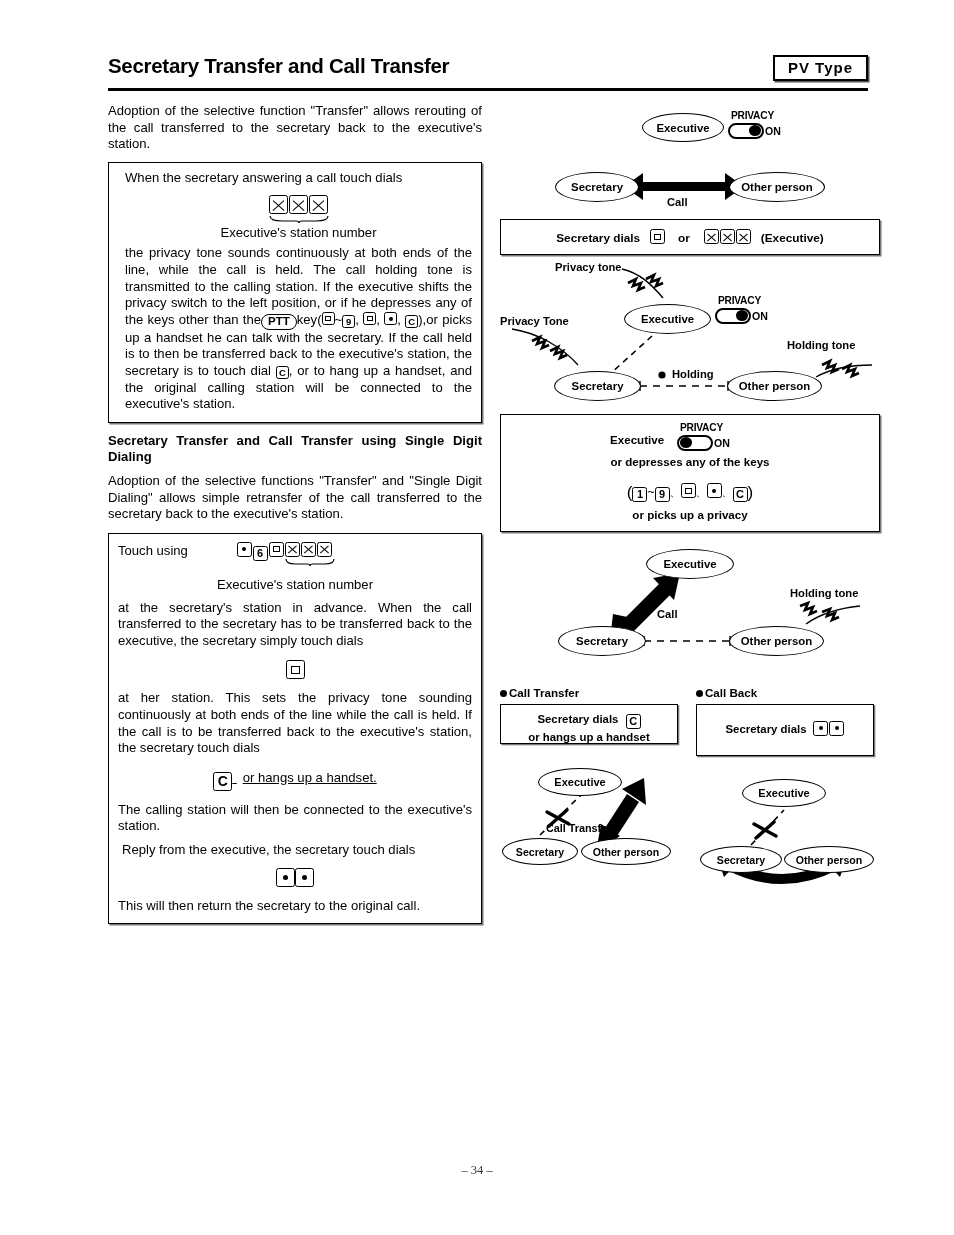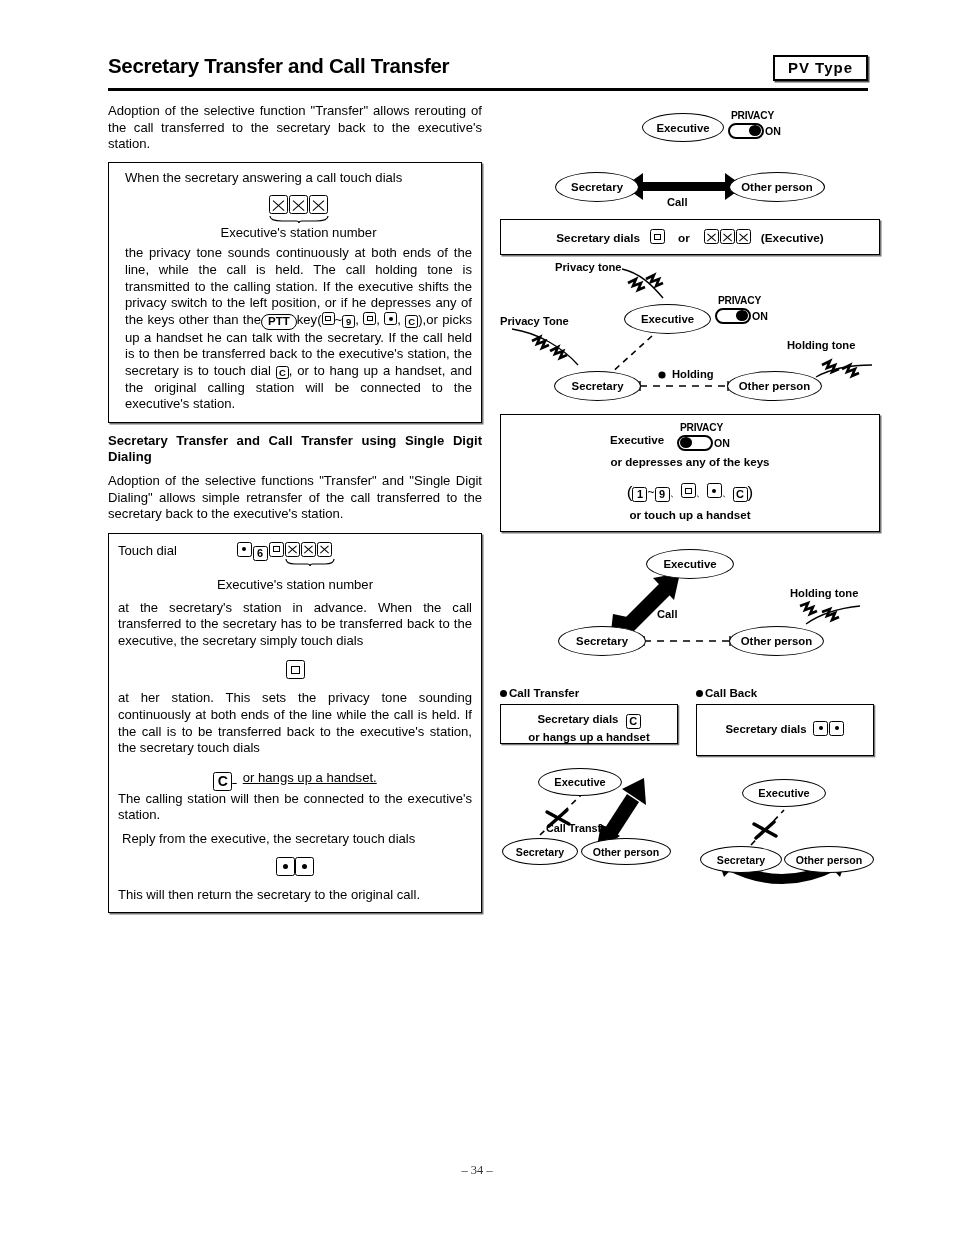--- a/index.html
+++ b/index.html
@@ -340,21 +340,21 @@
       <div class="caption-under">Executive's station number</div>
 
       <div class="para" style="margin-top:5px;"><span>the privacy tone sounds continuously at both ends of the line, while the call is held. The call holding tone is transmitted to the calling station. If the executive shifts the privacy switch to the left position, or if he depresses any of the keys other than the</span><span class="ptt-key">PTT</span><span>key(</span><span class="key sm sq"></span><span>~</span><span class="key sm">9</span><span>, </span><span class="key sm sq"></span><span>, </span><span class="key sm dot"></span><span>, </span><span class="key sm">C</span><span>),or</span> <span>picks up a handset he can talk with the secretary. If the call held is to then be transferred back to the executive's station, the secretary is to touch dial</span> <span class="key sm">C</span><span>, or to hang up a handset, and the original calling station will be connected to the executive's station.</span></div>
     </div>
 
     <p class="sub-head" style="margin-top:10px;">Secretary Transfer and Call Transfer using Single Digit Dialing</p>
     <p class="para" style="margin-top:7px;">Adoption of the selective functions "Transfer" and "Single Digit Dialing" allows simple retransfer of the call transferred to the secretary back to the executive's station.</p>
 
     <div class="framed" style="margin-top:10px;">
       <div style="position:relative; height:34px;">
-        <span class="para nj" style="position:absolute; left:0; top:2px;">Touch dial</span>
+        <span class="para nj" style="position:absolute; left:0; top:2px;">Touch using</span>
         <span style="position:absolute; left:118px; top:0;">
           <span class="key-row">
             <span class="key dot"></span><span class="key">6</span><span class="key sq"></span><span class="key x"></span><span class="key x"></span><span class="key x"></span>
           </span>
           <svg style="position:absolute; left:48px; top:17px;" width="52" height="9" viewBox="0 0 52 9">
             <path d="M2 1 Q2 6 11 6 L23 6 Q26 6 26 8 Q26 6 29 6 L41 6 Q50 6 50 1" fill="none" stroke="#000" stroke-width="1.2"></path>
           </svg>
         </span>
       </div>
       <div class="caption-under" style="margin-top:2px;">Executive's station number</div>
@@ -365,21 +365,21 @@
         <span class="key big sq"></span>
       </div>
 
       <p class="para" style="margin-top:11px;">at her station. This sets the privacy tone sounding continuously at both ends of the line while the call is held. If the call is to be transferred back to the executive's station, the secretary touch dials</p>
 
       <div style="margin-top:11px; text-align:center;text-decoration:underline;">
         <span class="key big">C</span>
         <span class="para" style="display:inline; margin-left:6px;">or hangs up a handset.</span>
       </div>
 
-      <p class="para" style="">The calling station will then be connected to the executive's station.</p>
+      <p class="para" style="margin-top:11px;">The calling station will then be connected to the executive's station.</p>
       <p class="para nj" style="margin-top:7px; padding-left:4px;">Reply from the executive, the secretary touch dials</p>
 
       <div class="centered" style="margin-top:9px;">
         <span class="key big dot"></span><span class="key big dot"></span>
       </div>
 
       <p class="para nj" style="margin-top:11px;">This will then return the secretary to the original call.</p>
     </div>
   </div>
 
@@ -452,21 +452,21 @@
         <span style="position:absolute; left:103px; top:9px; font-size:11.6px; font-weight:bold;">Executive</span>
         <span class="privacy" style="left:170px; top:-2px;">
           <span class="plabel" style="display:block;">PRIVACY</span>
           <span class="sw"><span class="knob left"></span></span><span class="on">ON</span>
         </span>
       </div>
       <div style="font-size:11.6px; font-weight:bold; margin-top:1px;">or depresses any of the keys</div>
       <div style="margin-top:14px; font-size:15px;">
         <span style="font-size:17px; vertical-align:-2px;">(</span><span class="key">1</span><span style="font-size:12px;">~</span><span class="key">9</span><span style="font-size:11px;">、</span><span class="key sq"></span><span style="font-size:11px;">、</span><span class="key dot"></span><span style="font-size:11px;">、</span><span class="key">C</span><span style="font-size:17px; vertical-align:-2px;">)</span>
       </div>
-      <div style="font-size:11.6px; font-weight:bold; margin-top:5px;">or touch up a handset</div>
+      <div style="font-size:11.6px; font-weight:bold; margin-top:5px;">or picks up a privacy</div>
     </div>
 
     <div class="diagram" style="height:132px; margin-top:8px;">
       <svg class="svg-layer" width="380" height="132">
 
         <g>
           <polygon points="118,85 129,74 161,42 172,53 140,85 129,96" fill="#000"></polygon>
           <polygon points="110,100 113,74 137,79" fill="#000"></polygon>
           <polygon points="180,33 153,38 174,60" fill="#000"></polygon>
         </g>

